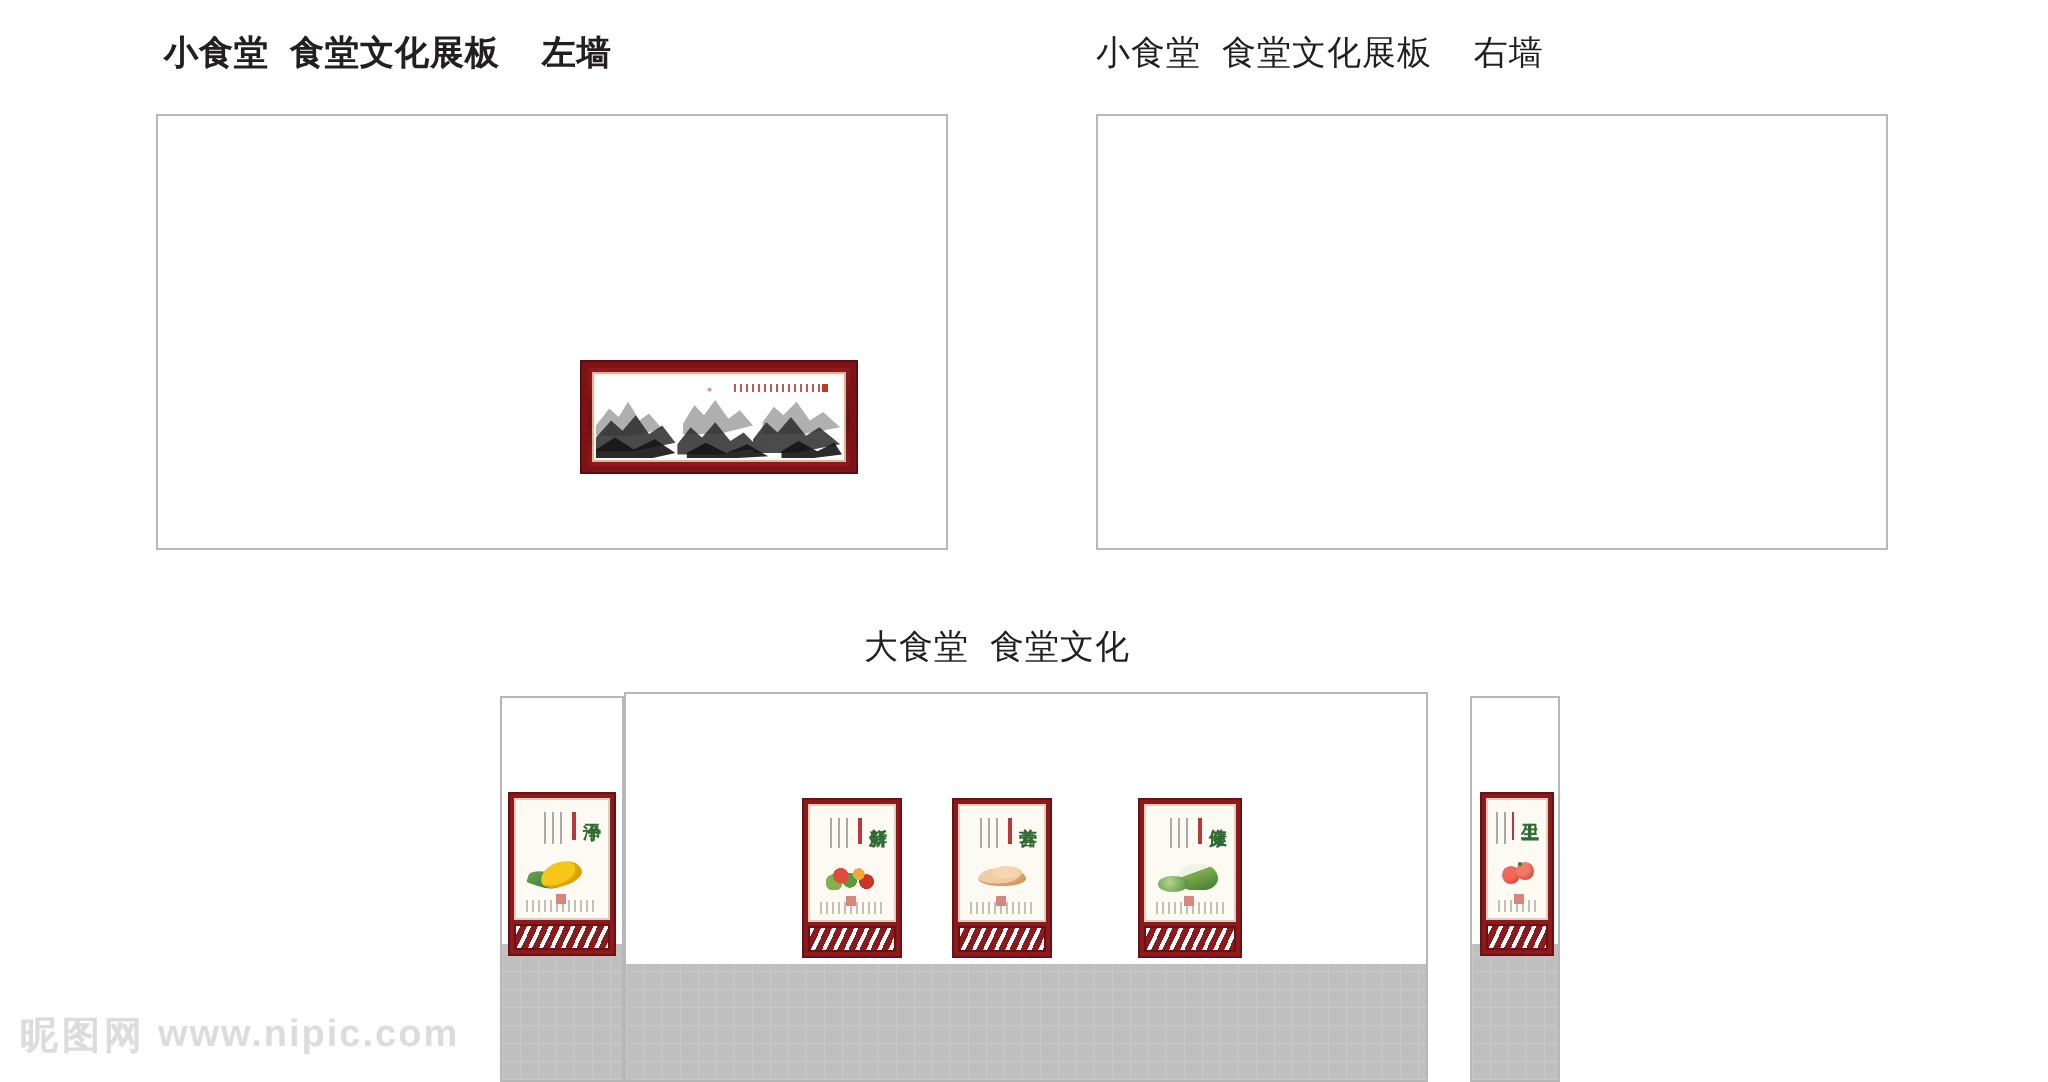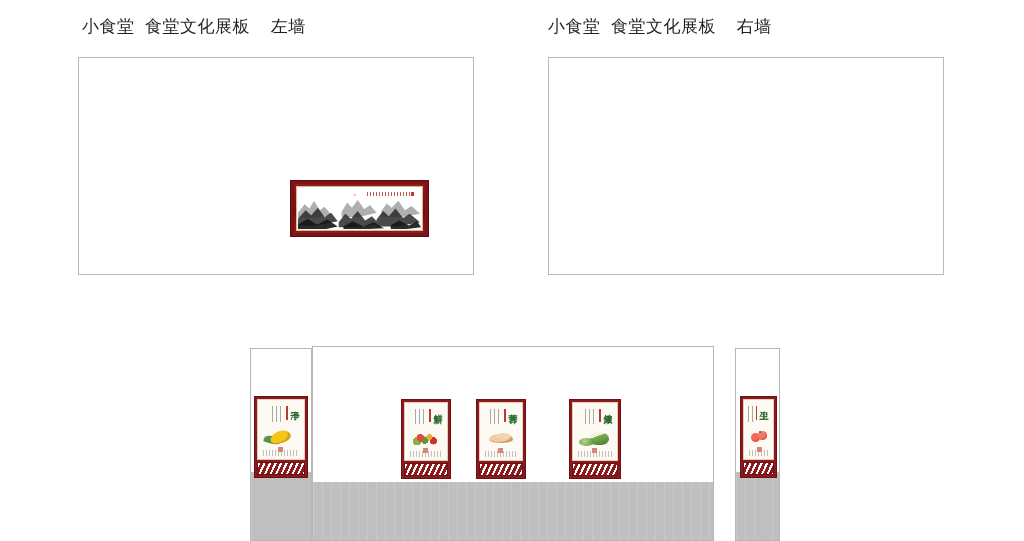--- a/index.html
+++ b/index.html
@@ -13,21 +13,21 @@
 
   
   .title{
     position:absolute;
     font-size:17px;
     color:#231f20;
     letter-spacing:0.5px;
     white-space:pre;
     font-weight:500;
   }
-  #title-left{left:82px;top:15px;}
+  #title-left{left:82px;top:15px;font-weight:bold;}
   #title-right{left:548px;top:15px;}
   #title-center{left:432px;top:312px;}
 
   
   .wall-box{
     position:absolute;
     background:#ffffff;
     border:1px solid #b9b9b9;
     box-sizing:border-box;
   }
@@ -225,20 +225,21 @@
     letter-spacing:0.2px;
   }
 </style>
 </head>
 <body>
 
 <div class="stage">
 
   <div class="title" id="title-left">小食堂  食堂文化展板    左墙</div>
   <div class="title" id="title-right">小食堂  食堂文化展板    右墙</div>
+  <div class="title" id="title-center">大食堂  食堂文化</div>
 
   <div class="wall-box" id="wall-box-left">
     <div class="painting" id="painting-left">
       <div class="outer-mat">
         <div class="inner-mat">
           <div class="scene">
             <svg width="100%" height="100%" viewBox="0 0 260 96" preserveAspectRatio="none">
               <rect x="0" y="0" width="260" height="96" fill="#ffffff"></rect>
               <g fill="#6f6f6f" opacity="0.55">
                 <path d="M0 58 L14 38 L24 48 L34 30 L46 52 L56 44 L70 62 L40 70 L0 70 Z"></path>
@@ -375,15 +376,19 @@
             <div class="footer-strip">
               <div class="footer-seal"></div>
             </div>
           </div>
         </div>
         <div class="carve"></div>
       </div>
     </div>
   </div>
 
+  <div id="watermark">
+    <span class="wm-cn">昵图网</span>
+    <span class="wm-url">www.nipic.com</span>
+  </div>
 
 
 </div>
 
 </body></html>

